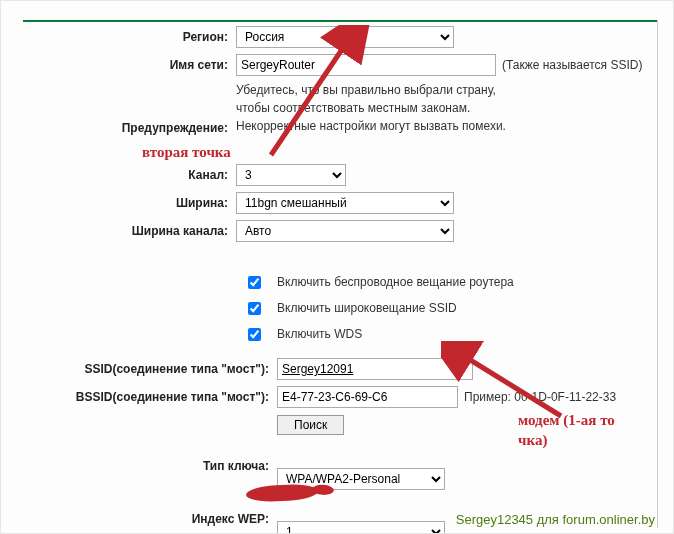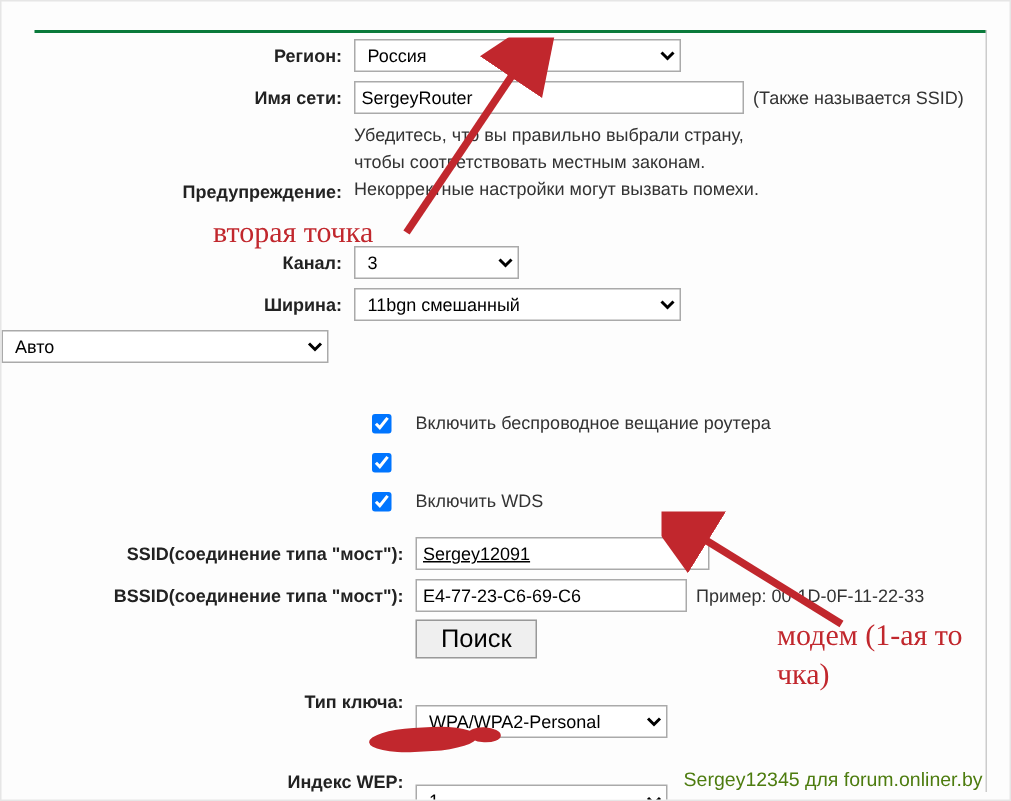--- a/index.html
+++ b/index.html
@@ -45,32 +45,32 @@
   input.wide { width: 260px; }
   select.wide { width: 218px; }
   select.mid { width: 168px; margin-top: 27px; }
   select.narrow { width: 110px; }
   .hint { font-size: 12px; color: #333; }
   .warntext { color: #333; line-height: 1.5; }
   .gap { height: 24px; }
   .chkrow { display: flex; align-items: center; gap: 13px; margin-bottom: 4px; min-height: 22px; }
   .chkindent { margin-left: 243px; }
   button.search {
-    font-size: 17px;
+    font-size: 12px;
     padding: 2px 16px;
     background: #efefef;
     border: 1px solid #999;
     cursor: pointer;
   }
   .annot {
     position: absolute;
     color: #c1272d;
     font-family: Georgia, 'Times New Roman', serif;
-    font-size: 20px;
-    font-weight: normal;
+    font-size: 15px;
+    font-weight: bold;
     pointer-events: none;
   }
   .annot1 { top: 143px; left: 141px; }
   .annot2 { top: 410px; left: 497px; line-height: 1.3; margin-left: 20px; }
   .arrow { position: absolute; pointer-events: none; }
   .redblob {
     position: absolute;
     left: 245px; top: 484px;
     width: 72px; height: 16px;
     background: #c1272d;
@@ -144,35 +144,37 @@
   <div class="row">
     <div class="label">Ширина:</div>
     <div class="field">
       <select class="wide">
         <option>11bgn смешанный</option>
       </select>
     </div>
   </div>
 
   <div class="row">
+    <div class="label">Ширина канала:</div>
     <div class="field">
       <select class="wide">
         <option>Авто</option>
       </select>
     </div>
   </div>
 
   <div class="gap"></div>
 
   <div class="chkrow chkindent">
     <input type="checkbox" checked="" style="">
     <span>Включить беспроводное вещание роутера</span>
   </div>
   <div class="chkrow chkindent">
     <input type="checkbox" checked="" style="">
+    <span>Включить широковещание SSID</span>
   </div>
   <div class="chkrow chkindent">
     <input type="checkbox" checked="" style="">
     <span>Включить WDS</span>
   </div>
 
   <div style="height:8px"></div>
 
   <div class="row">
     <div class="label" style="width:276px">SSID(соединение типа "мост"):</div>

